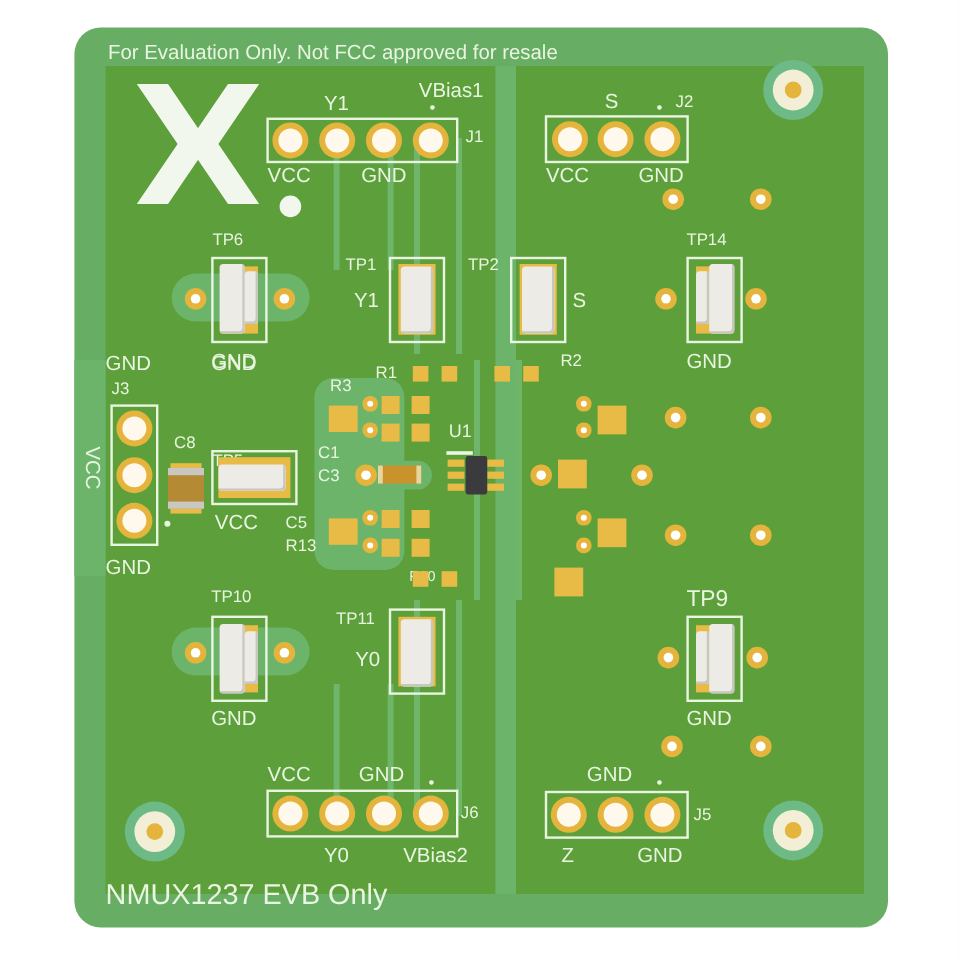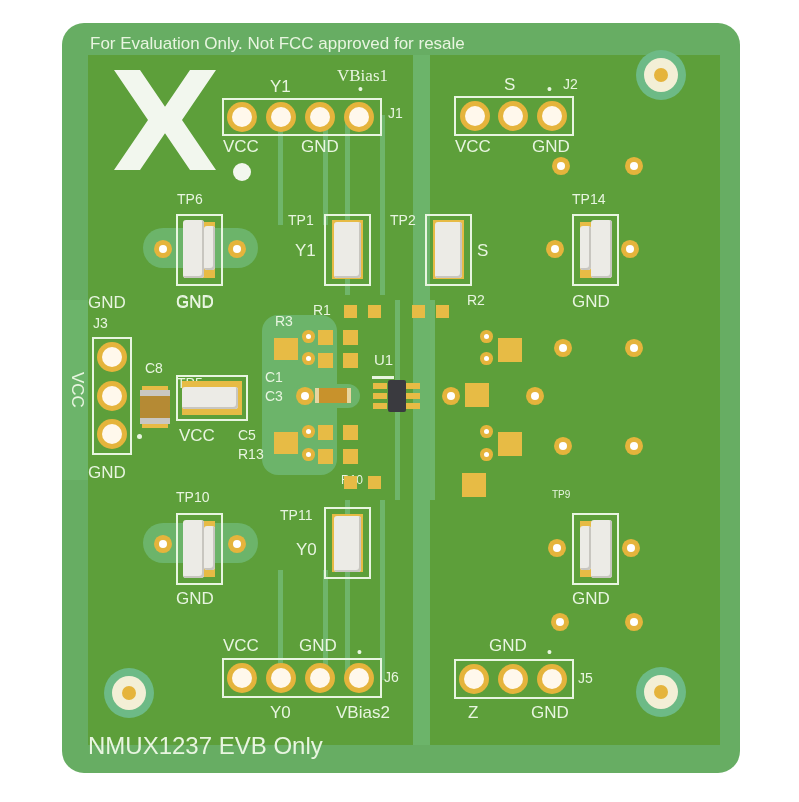--- a/index.html
+++ b/index.html
@@ -43,21 +43,21 @@
   <polygon points="104,2 78,2 44,52 78,102 104,102 70,52" fill="#f2f7ee"></polygon>
   <circle cx="130" cy="108" r="0" fill="#f2f7ee"></circle>
 </svg>
 <div style="position:absolute;left:233px;top:163px;width:18px;height:18px;border-radius:50%;background:#f2f7ee;"></div>
 
 <div class="mount" style="left:644px;top:58px;"></div>
 <div class="mount" style="left:112px;top:676px;"></div>
 <div class="mount" style="left:644px;top:675px;"></div>
 
 <div class="silk" style="left:270px;top:78px;font-size:17px;">Y1</div>
-<div class="silk" style="left:337px;top:67px;font-size:17px;font-family:Liberation Serif, serif;">VBias1</div>
+<div class="silk" style="left:349px;top:67px;font-size:17px;">VBias1</div>
 <div class="silk" style="left:358px;top:82px;font-size:14px;">•</div>
 <div class="box" style="left:222px;top:98px;width:160px;height:38px;"></div>
 <div class="pin" style="left:232px;top:107px;"></div>
 <div class="pin" style="left:271px;top:107px;"></div>
 <div class="pin" style="left:310px;top:107px;"></div>
 <div class="pin" style="left:349px;top:107px;"></div>
 <div class="silk" style="left:388px;top:106px;font-size:14px;">J1</div>
 <div class="silk" style="left:223px;top:138px;font-size:17px;">VCC</div>
 <div class="silk" style="left:301px;top:138px;font-size:17px;">GND</div>
 
@@ -195,21 +195,21 @@
 <div class="via" style="left:159px;top:540px;"></div>
 <div class="via" style="left:233px;top:540px;"></div>
 <div class="silk" style="left:176px;top:590px;font-size:17px;">GND</div>
 
 <div class="silk" style="left:280px;top:508px;font-size:14px;">TP11</div>
 <div class="silk" style="left:296px;top:541px;font-size:17px;">Y0</div>
 <div class="box" style="left:324px;top:507px;width:47px;height:72px;"></div>
 <div class="pad" style="left:332px;top:514px;width:31px;height:58px;"></div>
 <div class="tpbody" style="left:334px;top:516px;width:27px;height:56px;"></div>
 
-<div class="silk" style="left:552px;top:490px;font-size:10px;">TP9</div>
+<div class="silk" style="left:572px;top:490px;font-size:19px;">TP9</div>
 <div class="box" style="left:572px;top:513px;width:47px;height:72px;"></div>
 <div class="pad" style="left:580px;top:521px;width:31px;height:56px;"></div>
 <div class="tpbody" style="left:580px;top:526px;width:11px;height:44px;"></div>
 <div class="tpbody" style="left:591px;top:520px;width:21px;height:58px;"></div>
 <div class="via" style="left:553px;top:544px;"></div>
 <div class="via" style="left:627px;top:544px;"></div>
 <div class="silk" style="left:572px;top:590px;font-size:17px;">GND</div>
 <div class="via" style="left:556px;top:618px;"></div>
 <div class="via" style="left:630px;top:618px;"></div>
 

